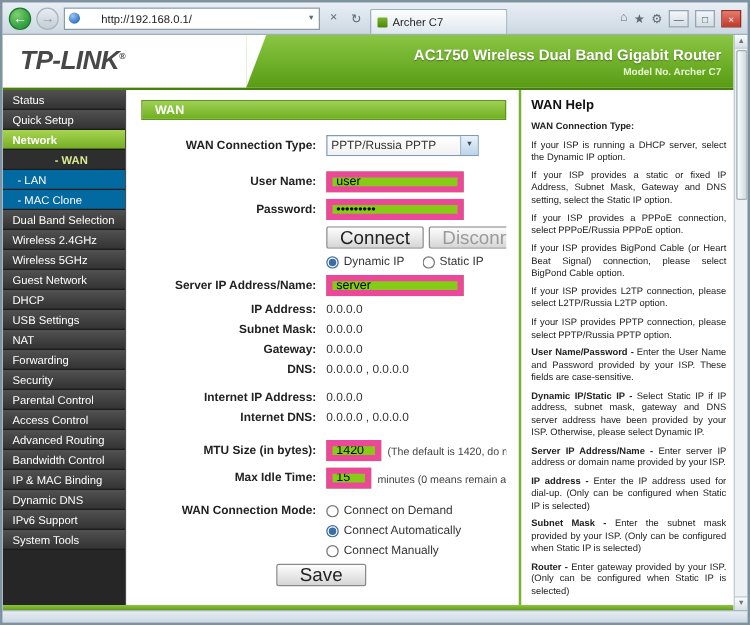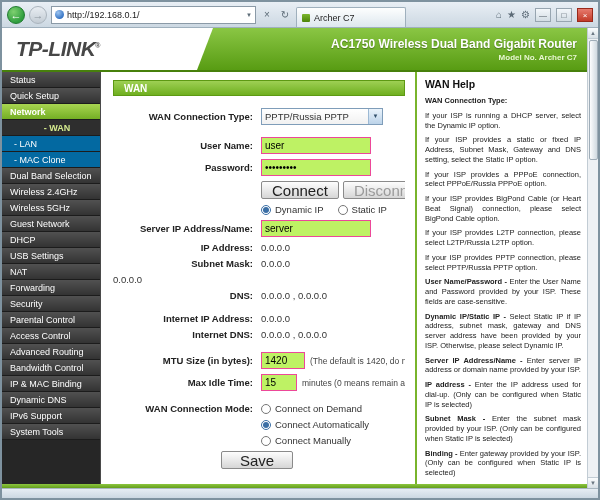--- a/index.html
+++ b/index.html
@@ -10,21 +10,21 @@
   
   .chrome { height:26px; flex:none; display:flex; align-items:center; gap:4px;
             padding:0 5px; background:linear-gradient(#e9eff5,#ccd8e2);
             border-bottom:1px solid #9fb0bd; }
   .nav-btn { width:18px; height:18px; border-radius:50%; flex:none; text-align:center;
              line-height:17px; font-size:11px; font-weight:bold; cursor:pointer; }
   .nav-btn.back { background:radial-gradient(circle at 35% 30%, #7ed06f, #2f9e3f 70%);
                   color:#fff; border:1px solid #1f7a2e; }
   .nav-btn.fwd  { background:linear-gradient(#e8edf2,#c3ccd4); color:#8a949d; border:1px solid #aab4bd; }
   .addr-bar { width:205px; height:18px; background:#fff; border:1px solid #8b9aa7;
-              display:flex; align-items:center; padding:0 3px; gap:3px; flex:none; }
+              display:flex; align-items:center; padding:0 3px; gap:17px; flex:none; }
   .globe { width:9px; height:9px; border-radius:50%; flex:none;
            background:radial-gradient(circle at 35% 30%, #9cc4f0, #2f6fc2 75%); }
   .url { font-size:9px; color:#222; white-space:nowrap; overflow:hidden; flex:1; }
   .addr-arrow { font-size:6px; color:#5c6b77; flex:none; }
   .mini-icon { font-size:10px; color:#5c6b77; flex:none; width:14px; text-align:center; cursor:pointer; }
   .tab { height:20px; margin-top:5px; width:110px; flex:none; display:flex; align-items:center;
          gap:4px; padding:0 5px; background:linear-gradient(#fdfefe,#dde7ee);
          border:1px solid #9fb0bd; border-bottom:none; border-radius:2px 2px 0 0; font-size:9px; color:#222; }
   .tab-fav { width:8px; height:8px; flex:none; background:linear-gradient(#7cb62e,#4d8508); border-radius:1px; }
   .tab-title { white-space:nowrap; overflow:hidden; }
@@ -73,22 +73,22 @@
   .side-item.sub.current { color:#d6ec8f; font-weight:bold; background:#2e2e2e;text-align:center; }
 
   .main { flex:1; overflow:hidden; padding:8px 10px 0 12px; background:#fff; }
   .wan-bar { height:16px; line-height:15px; padding-left:10px; font-size:10px; font-weight:bold;
              color:#fff; background:linear-gradient(#9ed054,#6faf1f); border:1px solid #5d9913; }
 
   .form { margin-top:12px; font-size:10px; color:#333; }
   .frow { display:flex; align-items:center; margin-bottom:5px; white-space:nowrap; overflow:hidden; }
   .flabel { width:148px; flex:none; text-align:right; padding-right:8px; font-size:9.5px;
             font-weight:bold; color:#222; }
-  .tin { height:17px; border:1px solid #ec4899; font-size:10px; padding:0 3px;
-         font-family:"Liberation Sans", sans-serif; background:#bef264; }
+  .tin { height:17px; border:5px solid #ec4899; font-size:10px; padding:0 3px;
+         font-family:"Liberation Sans", sans-serif; background:#84cc16; }
   .w110 { width:110px; } .w44 { width:44px; } .w36 { width:36px; }
   .fakeselect { width:122px; height:17px; border:1px solid #7f9db9; display:flex; align-items:center;
                 background:linear-gradient(#fff,#f1f1f1); font-size:9.5px; padding-left:3px; cursor:pointer; }
   .fs-arrow { margin-left:auto; width:14px; height:15px; line-height:15px; text-align:center; font-size:6px;
               color:#33506b; background:linear-gradient(#eaf3fb,#bcd3e9); border-left:1px solid #9db9d4; }
   .btn { height:18px; padding:0 10px; font-size:15px; color:#222; border:1px solid #8a8a8a;
          background:linear-gradient(#fdfdfd,#d6d6d6); border-radius:2px; cursor:pointer;
          font-family:"Liberation Sans", sans-serif; margin-right:4px; }
   .btn.disabled { color:#9a9a9a; }
   .status-disconnected { color:#e00000; font-weight:bold; font-size:9.5px; margin-left:4px; }
@@ -230,20 +230,21 @@
 
             <div class="frow">
               <span class="flabel">IP Address:</span>
               <span class="sval">0.0.0.0</span>
             </div>
             <div class="frow">
               <span class="flabel">Subnet Mask:</span>
               <span class="sval">0.0.0.0</span>
             </div>
             <div class="frow">
+              <span class="flabel">Gateway:</span>
               <span class="sval">0.0.0.0</span>
             </div>
             <div class="frow">
               <span class="flabel">DNS:</span>
               <span class="sval">0.0.0.0 , 0.0.0.0</span>
             </div>
 
             <div class="gap"></div>
 
             <div class="frow">
@@ -307,21 +308,21 @@
               <div class="help-para"><span>If your ISP provides a static or fixed IP Address, Subnet Mask, Gateway and DNS setting, select the Static IP option.</span></div>
               <div class="help-para"><span>If your ISP provides a PPPoE connection, select PPPoE/Russia PPPoE option.</span></div>
               <div class="help-para"><span>If your ISP provides BigPond Cable (or Heart Beat Signal) connection, please select BigPond Cable option.</span></div>
               <div class="help-para"><span>If your ISP provides L2TP connection, please select L2TP/Russia L2TP option.</span></div>
               <div class="help-para"><span>If your ISP provides PPTP connection, please select PPTP/Russia PPTP option.</span></div>
               <div class="help-para"><span class="b">User Name/Password -</span><span> Enter the User Name and Password provided by your ISP. These fields are case-sensitive.</span></div>
               <div class="help-para"><span class="b">Dynamic IP/Static IP -</span><span> Select Static IP if IP address, subnet mask, gateway and DNS server address have been provided by your ISP. Otherwise, please select Dynamic IP.</span></div>
               <div class="help-para"><span class="b">Server IP Address/Name -</span><span> Enter server IP address or domain name provided by your ISP.</span></div>
               <div class="help-para"><span class="b">IP address -</span><span> Enter the IP address used for dial-up. (Only can be configured when Static IP is selected)</span></div>
               <div class="help-para"><span class="b">Subnet Mask -</span><span> Enter the subnet mask provided by your ISP. (Only can be configured when Static IP is selected)</span></div>
-              <div class="help-para"><span class="b">Binding -</span><span> Enter gateway provided by your ISP. (Only can be configured when Static IP is selected)</span></div>
+              <div class="help-para"><span class="b">Router -</span><span> Enter gateway provided by your ISP. (Only can be configured when Static IP is selected)</span></div>
               <div class="help-para"><span class="b">DNS -</span><span> Enter DNS server provided by your ISP. (Only can be configured when Static IP is selected)</span></div>
             </div>
         </div>
       </div>
 
       <div class="page-strip"></div>
     </div>
 
     <div class="vscroll">
       <div class="scroll-btn">▲</div>

